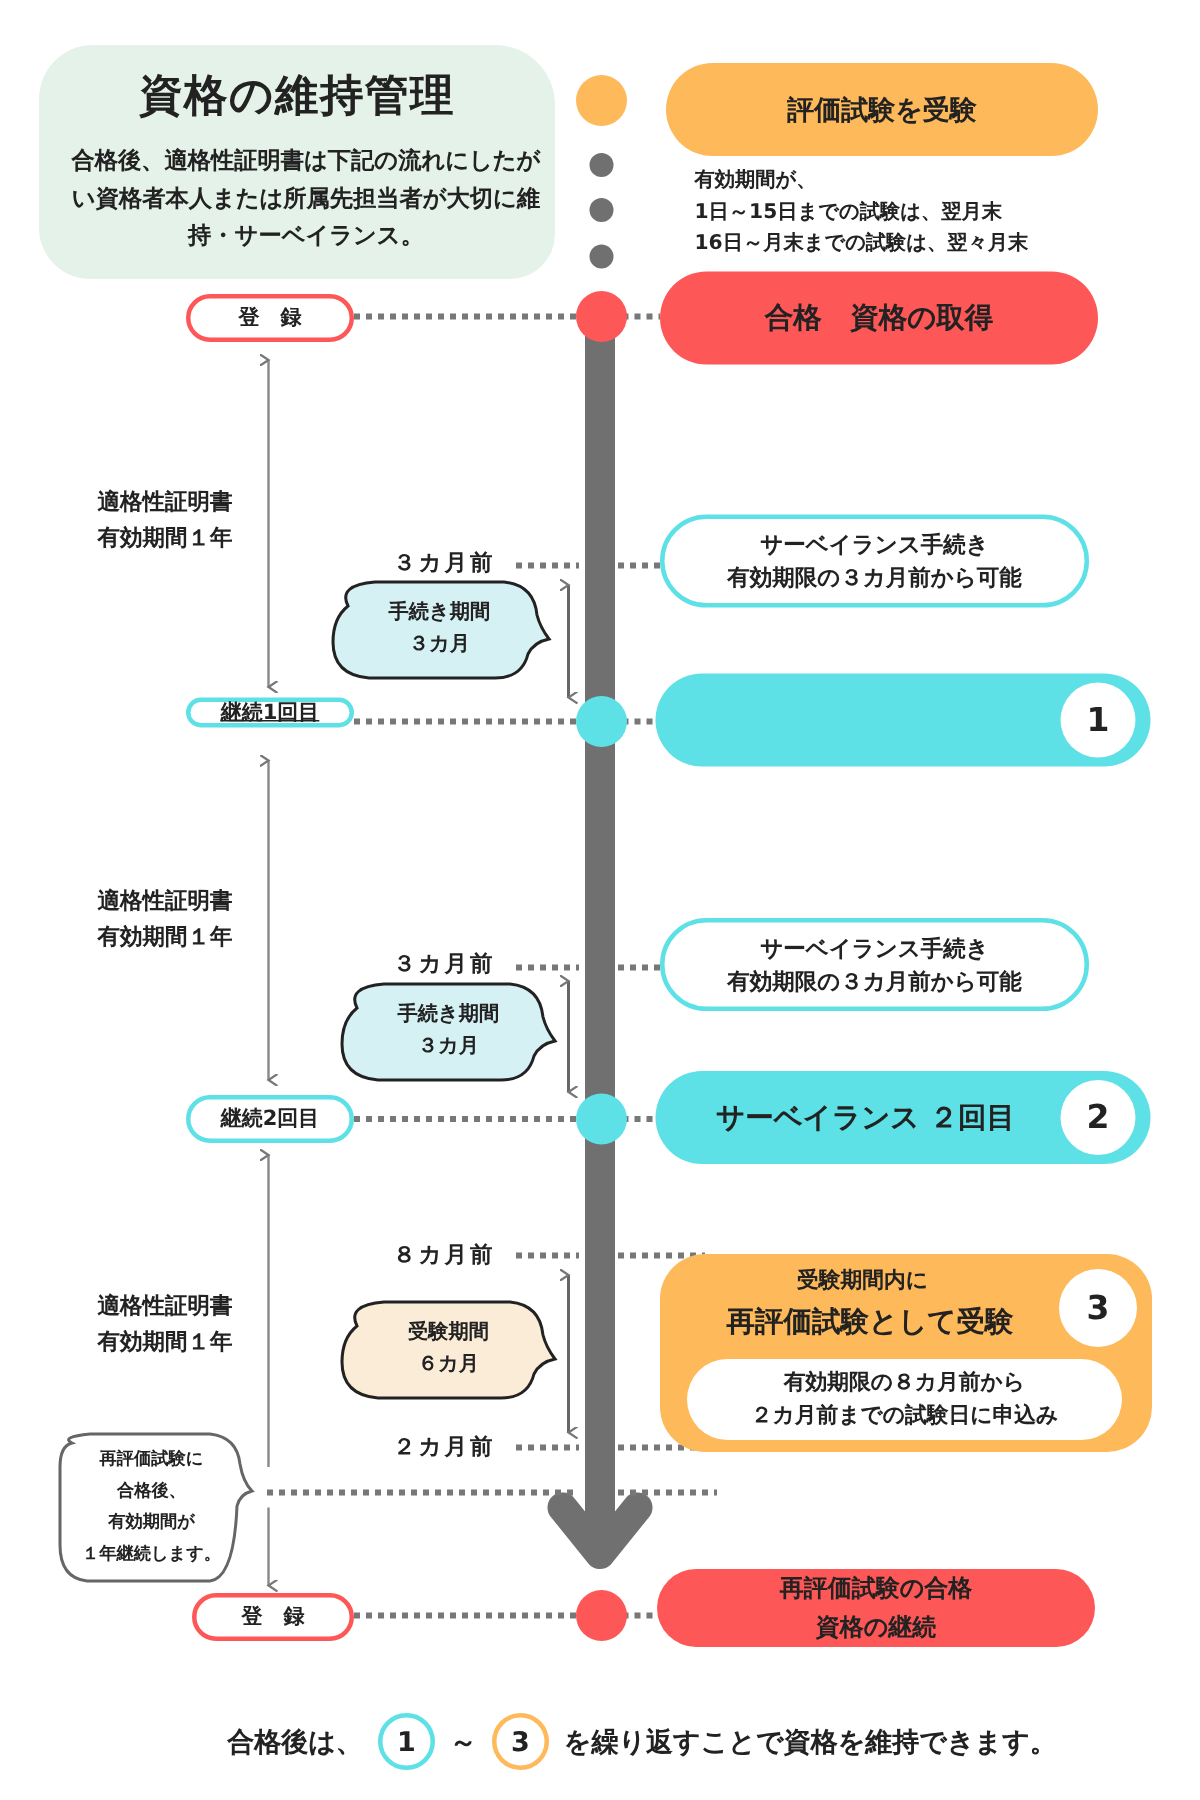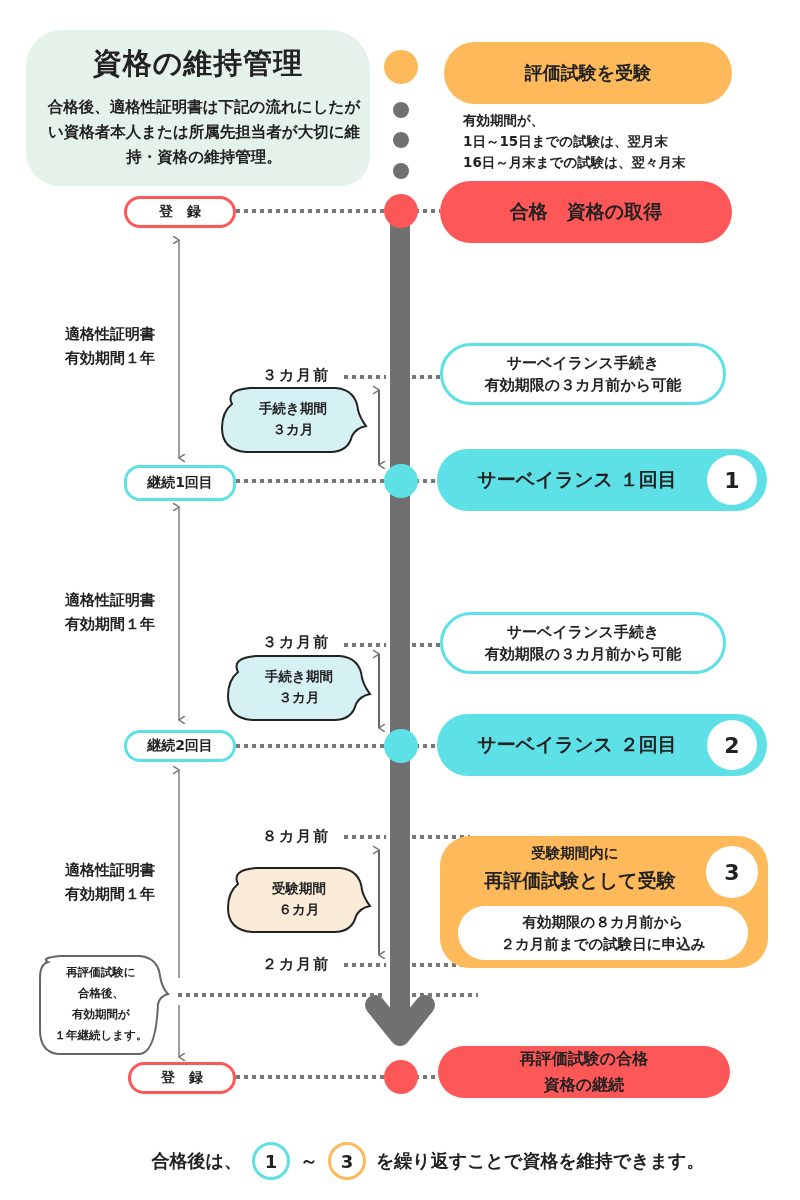--- a/index.html
+++ b/index.html
@@ -74,21 +74,21 @@
   </g>
 
   <path d="M232,404 Q225,390 250,388 L336,388 Q356,390 358,410 Q360,418 366,426 Q356,428 352,436 Q348,452 330,452 L246,452 Q222,450 222,428 Q222,412 232,404 Z" fill="#d6f1f4" stroke="#222" stroke-width="2"></path>
   <path d="M238,672 Q231,658 256,656 L340,656 Q360,658 362,678 Q364,686 370,694 Q360,696 356,704 Q352,720 334,720 L252,720 Q228,718 228,696 Q228,680 238,672 Z" fill="#d6f1f4" stroke="#222" stroke-width="2"></path>
   <path d="M238,884 Q231,870 256,868 L340,868 Q360,870 362,890 Q364,898 370,906 Q360,908 356,916 Q352,932 334,932 L252,932 Q228,930 228,908 Q228,892 238,884 Z" fill="#fbecd8" stroke="#222" stroke-width="2"></path>
   <path d="M48,962 Q40,958 60,956 L140,956 Q158,958 160,976 Q162,988 168,994 Q160,996 158,1004 Q156,1052 140,1054 L58,1054 Q40,1052 40,1030 L40,978 Q40,964 48,962 Z" fill="#fff" stroke="#666" stroke-width="2"></path>
 </svg>
 
 <div class="abs title-box"></div>
 <div class="abs title">資格の維持管理</div>
-<div class="abs intro">合格後、適格性証明書は下記の流れにしたがい資格者本人または所属先担当者が大切に維持・資格の維持管理。</div>
+<div class="abs intro">合格後、適格性証明書は下記の流れにしたがい資格者本人または所属先担当者が大切に維持・サーベイランス。</div>
 
 <div class="abs dot" style="left:384px;top:50px;width:34px;height:34px;background:#fdb95a;"></div>
 <div class="abs dot" style="left:393px;top:102px;width:16px;height:16px;background:#707070;"></div>
 <div class="abs dot" style="left:393px;top:132px;width:16px;height:16px;background:#707070;"></div>
 <div class="abs dot" style="left:393px;top:163px;width:16px;height:16px;background:#707070;"></div>
 <div class="abs dot" style="left:384px;top:194px;width:34px;height:34px;background:#fe5757;"></div>
 <div class="abs dot" style="left:384px;top:464px;width:34px;height:34px;background:#5de0e6;"></div>
 <div class="abs dot" style="left:384px;top:729px;width:34px;height:34px;background:#5de0e6;"></div>
 <div class="abs dot" style="left:384px;top:1060px;width:34px;height:34px;background:#fe5757;"></div>
 
@@ -98,21 +98,20 @@
   <div>1日～15日までの試験は、翌月末</div>
   <div>16日～月末までの試験は、翌々月末</div>
 </div>
 <div class="abs pill red center" style="left:440px;top:181px;width:292px;height:62px;font-size:19px;">合格　資格の取得</div>
 
 <div class="abs pill out-cyan center" style="left:440px;top:343px;width:286px;height:62px;flex-direction:column;font-size:15px;line-height:22px;">
   <div>サーベイランス手続き</div>
   <div>有効期限の３カ月前から可能</div>
 </div>
 <div class="abs pill cyan" style="left:437px;top:449px;width:330px;height:62px;">
-  <div class="abs center" style="left:20px;top:0;width:240px;height:62px;font-size:19px;">サーベイランス １回目</div>
   <div class="abs num-circle center" style="left:270px;top:6px;width:50px;height:50px;">1</div>
 </div>
 
 <div class="abs pill out-cyan center" style="left:440px;top:612px;width:286px;height:62px;flex-direction:column;font-size:15px;line-height:22px;">
   <div>サーベイランス手続き</div>
   <div>有効期限の３カ月前から可能</div>
 </div>
 <div class="abs pill cyan" style="left:437px;top:714px;width:330px;height:62px;">
   <div class="abs center" style="left:20px;top:0;width:240px;height:62px;font-size:19px;">サーベイランス ２回目</div>
   <div class="abs num-circle center" style="left:270px;top:6px;width:50px;height:50px;">2</div>
@@ -127,21 +126,21 @@
     <div>２カ月前までの試験日に申込み</div>
   </div>
 </div>
 
 <div class="abs pill red center" style="left:438px;top:1046px;width:292px;height:52px;flex-direction:column;font-size:16px;line-height:26px;">
   <div>再評価試験の合格</div>
   <div>資格の継続</div>
 </div>
 
 <div class="abs tag out-red center" style="left:124px;top:196px;width:112px;height:32px;">登　録</div>
-<div class="abs tag out-cyan center" style="left:124px;top:465px;width:112px;height:36px;">継続1回目</div>
+<div class="abs tag out-cyan center" style="left:124px;top:465px;width:112px;height:20px;text-decoration:underline;">継続1回目</div>
 <div class="abs tag out-cyan center" style="left:124px;top:730px;width:112px;height:32px;">継続2回目</div>
 <div class="abs tag out-red center" style="left:128px;top:1062px;width:108px;height:32px;">登　録</div>
 
 <div class="abs side-note" style="left:50px;top:322px;width:120px;">
   <div>適格性証明書</div>
   <div>有効期間１年</div>
 </div>
 <div class="abs side-note" style="left:50px;top:588px;width:120px;">
   <div>適格性証明書</div>
   <div>有効期間１年</div>

